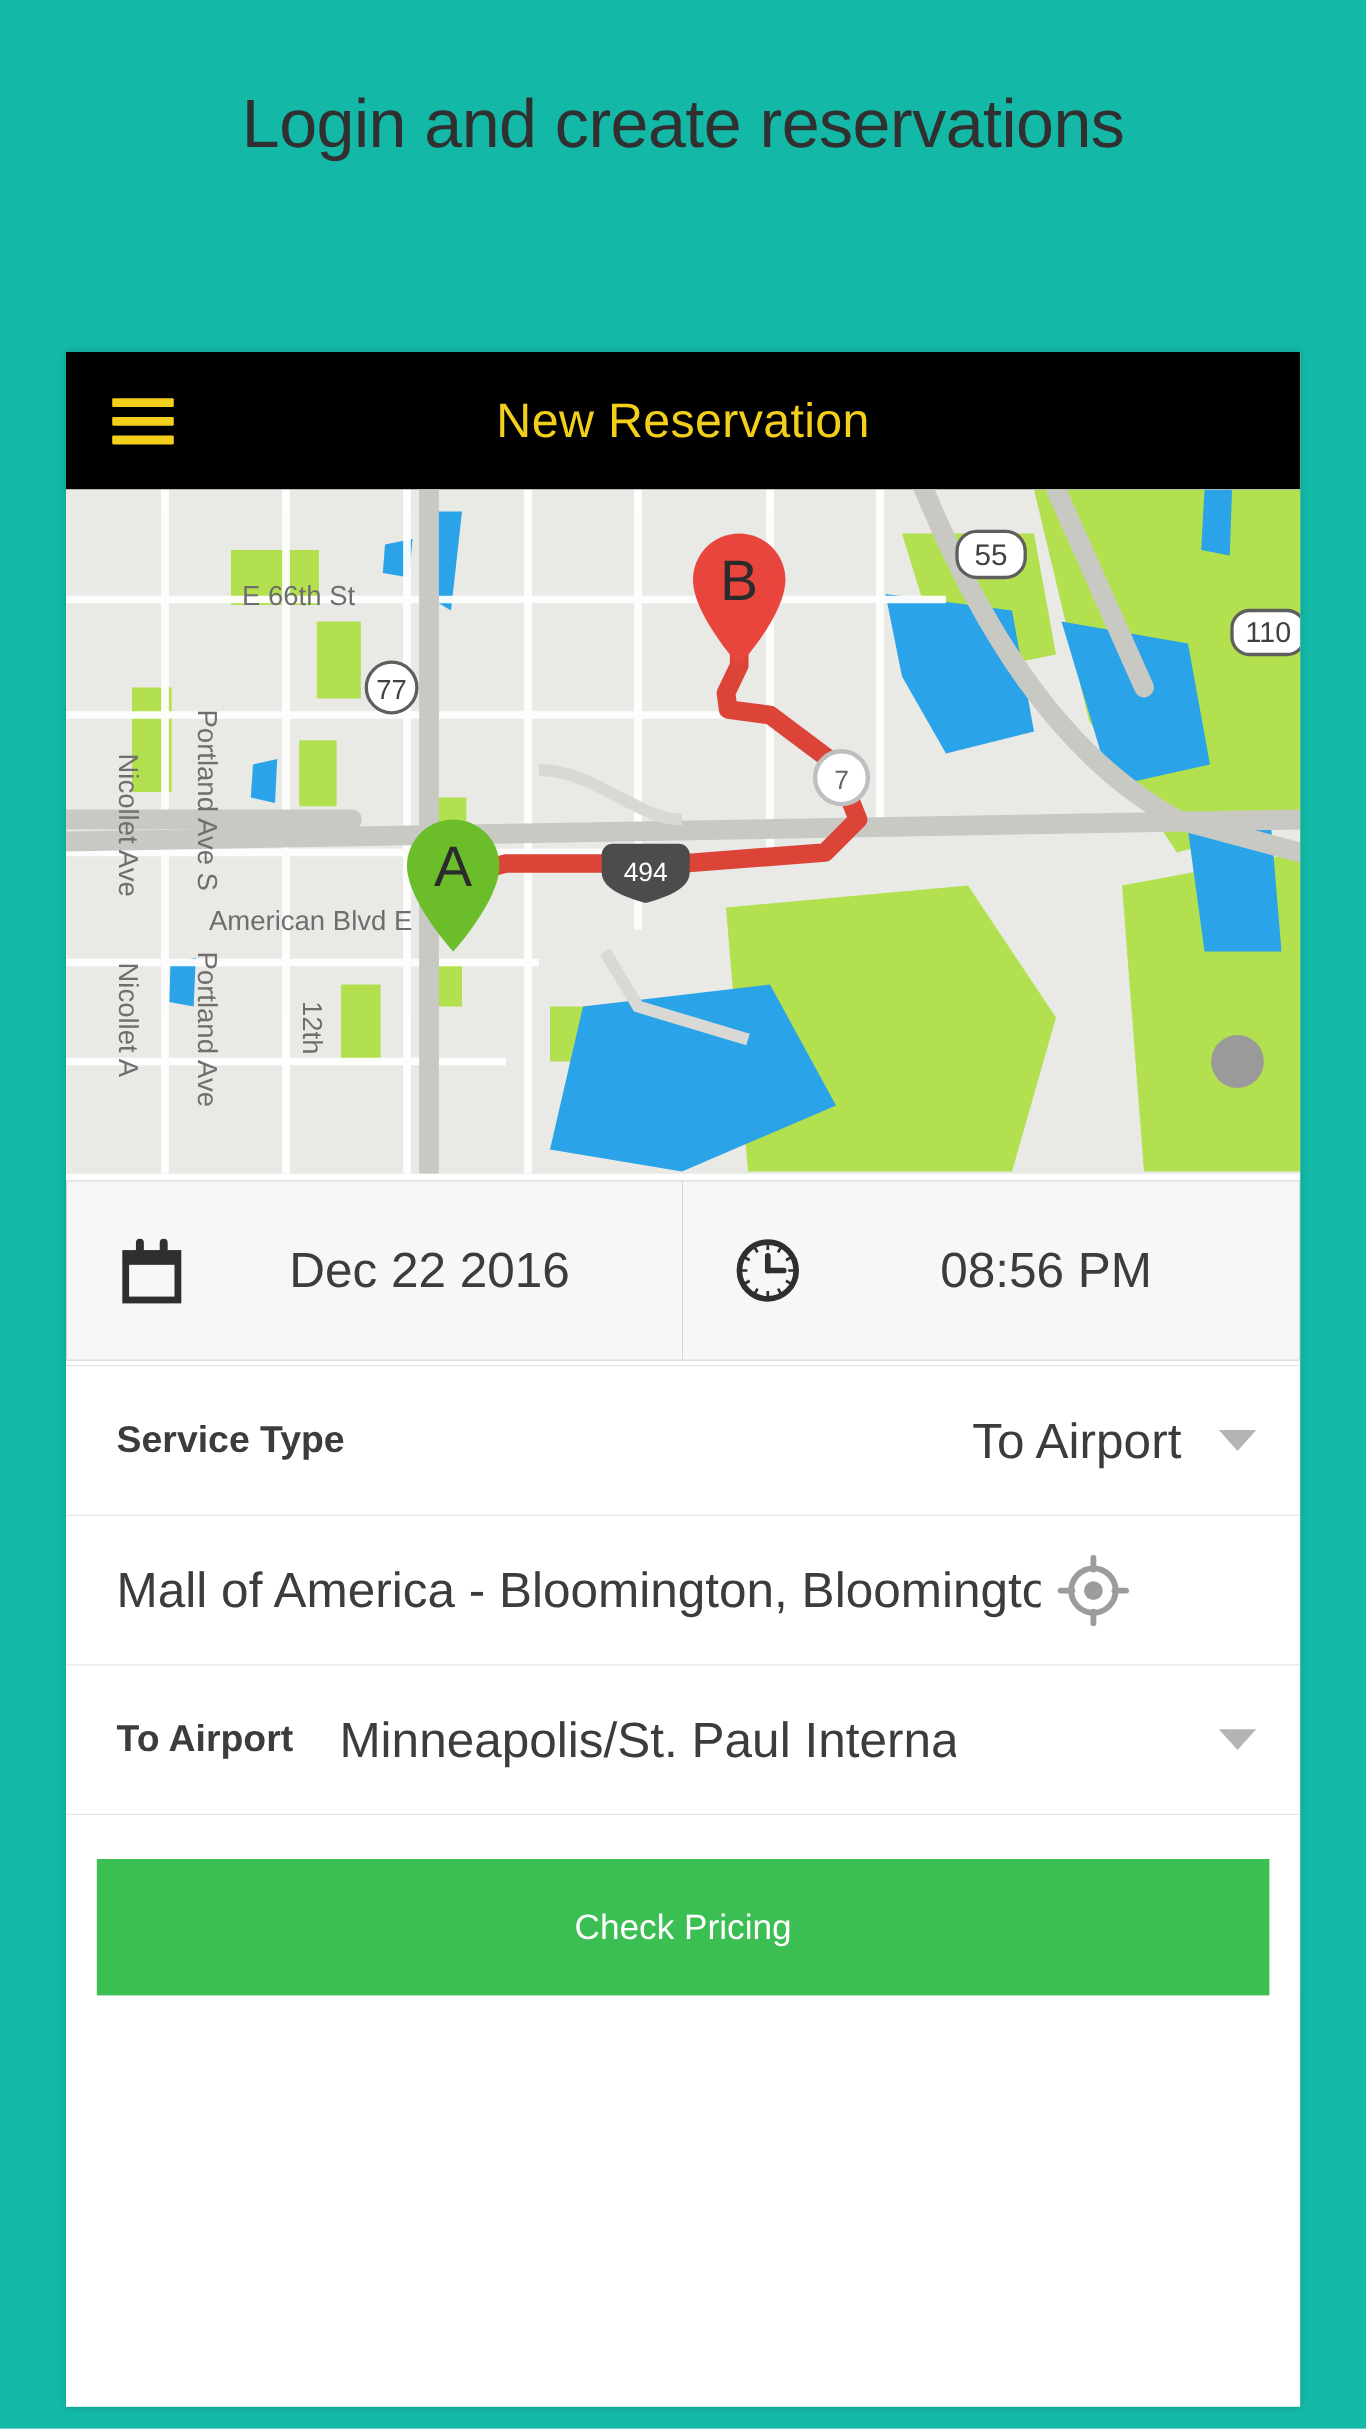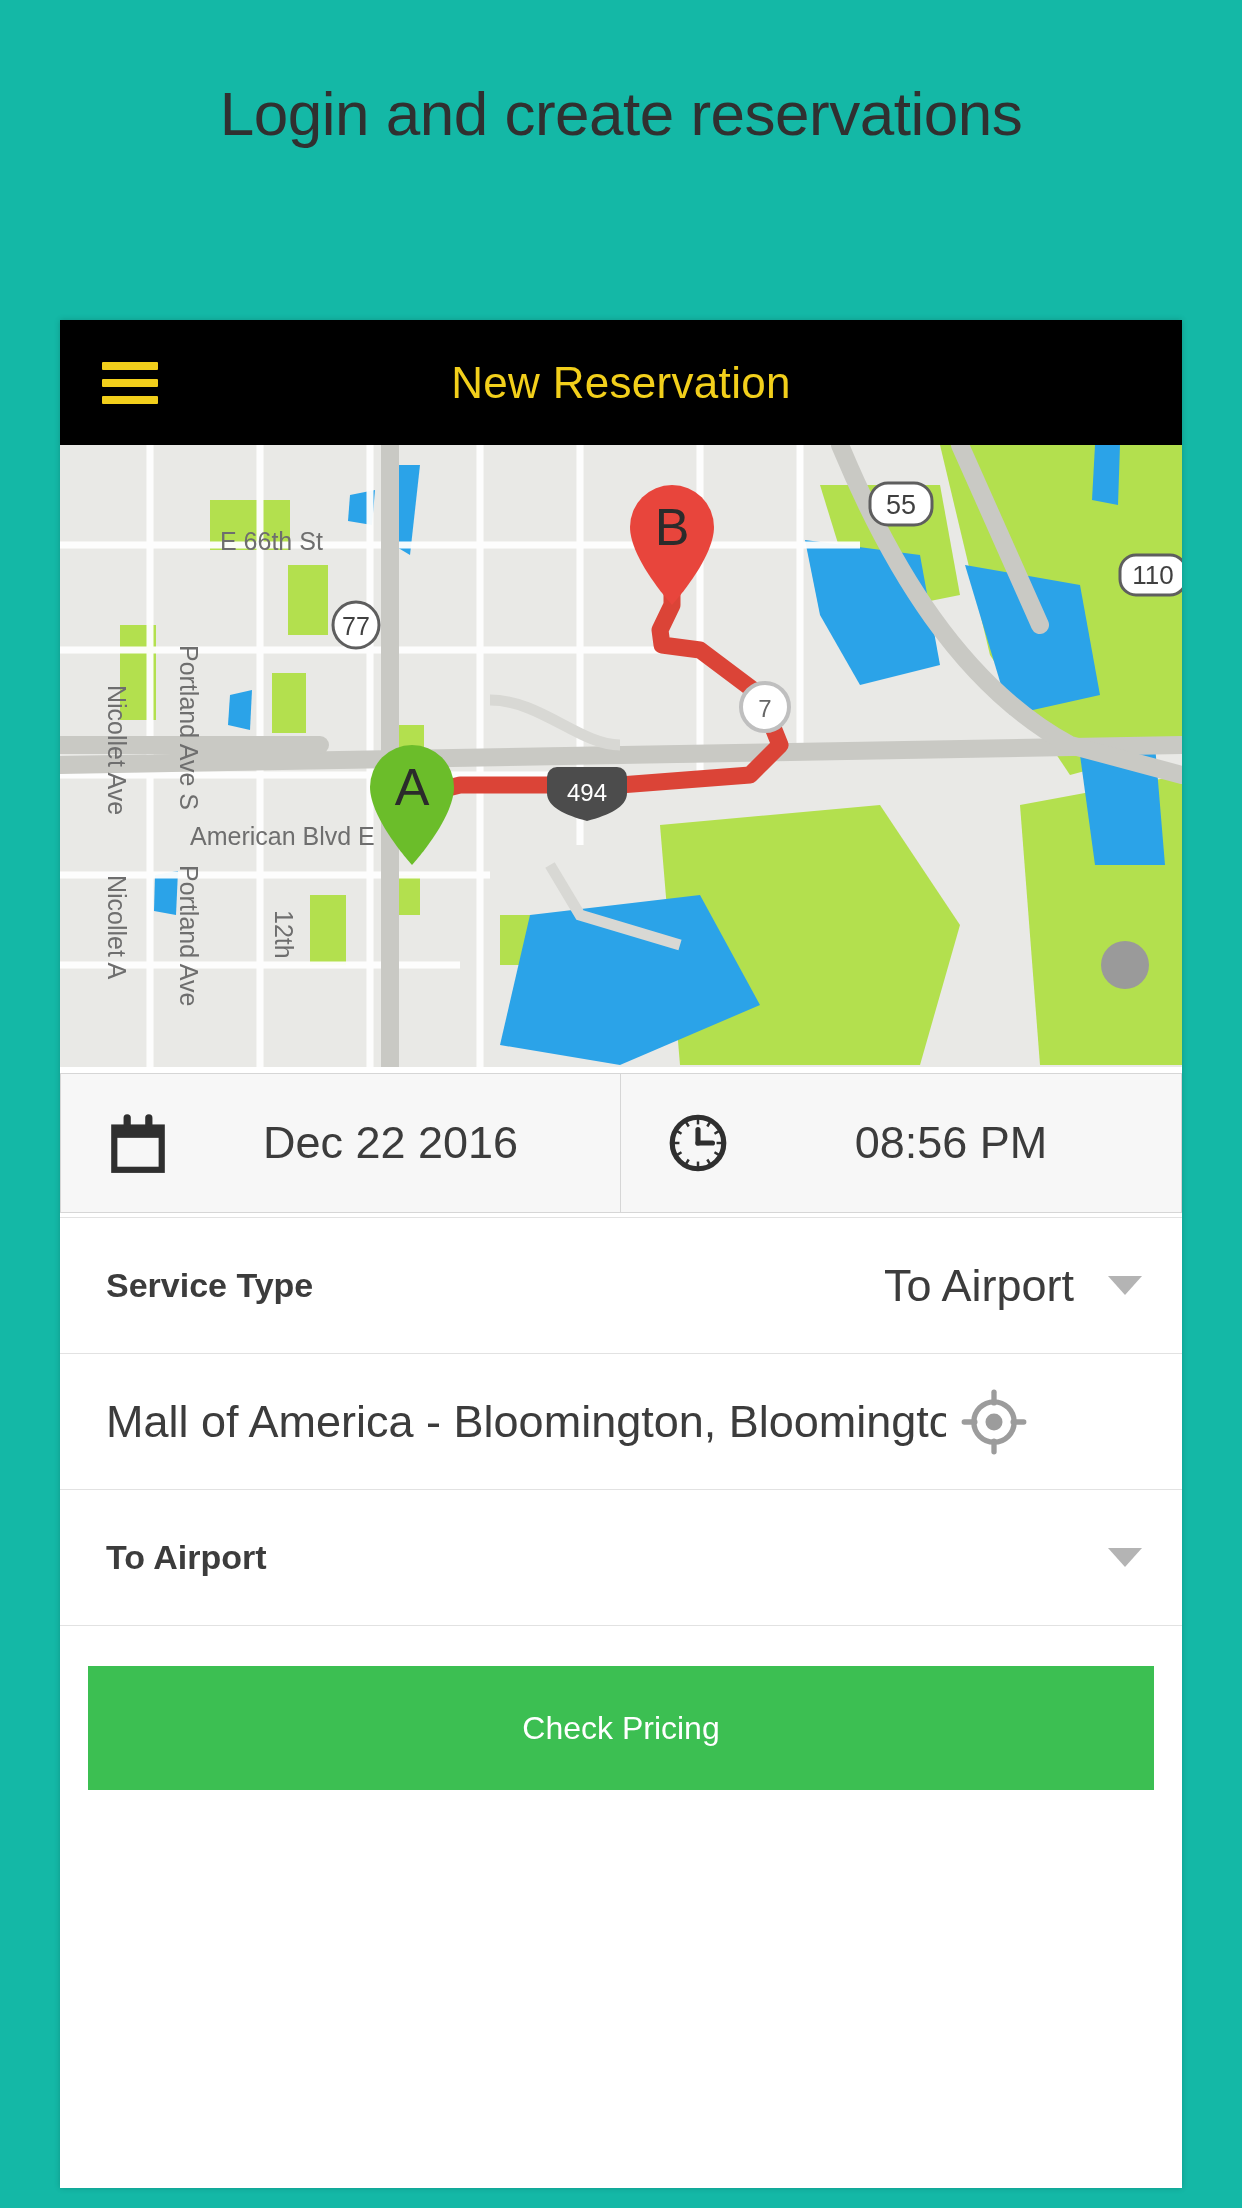--- a/index.html
+++ b/index.html
@@ -73,21 +73,21 @@
   .map svg { display:block; width:100%; height:100%; }
 
   
   .dtrow {
     display: flex;
     padding: 6px 0 4px 0;
     background:#ffffff;
   }
   .dtcell {
     flex: 1 1 50%;
-    height: 140px;
+    height: 164px;
     background: #F7F7F7;
     border: 1px solid #D6D6D6;
     display: flex;
     align-items: center;
     gap: 26px;
     padding-left: 44px;
     position: relative;
   }
   .dtcell + .dtcell { border-left: none; }
   .dtcell .dtlabel {
@@ -341,20 +341,21 @@
             <line x1="32" y1="4" x2="32" y2="14"></line>
             <line x1="32" y1="50" x2="32" y2="60"></line>
             <line x1="4" y1="32" x2="14" y2="32"></line>
             <line x1="50" y1="32" x2="60" y2="32"></line>
           </g>
         </svg>
       </div>
 
       <div class="row row-airport">
         <span class="label">To Airport</span>
+        <span class="value">Minneapolis/St. Paul Interna</span>
         <span class="spacer"></span>
         <span class="caret"></span>
       </div>
 
 
       <div class="cta-wrap">
         <button class="cta">Check Pricing</button>
       </div>
 
     </div>

